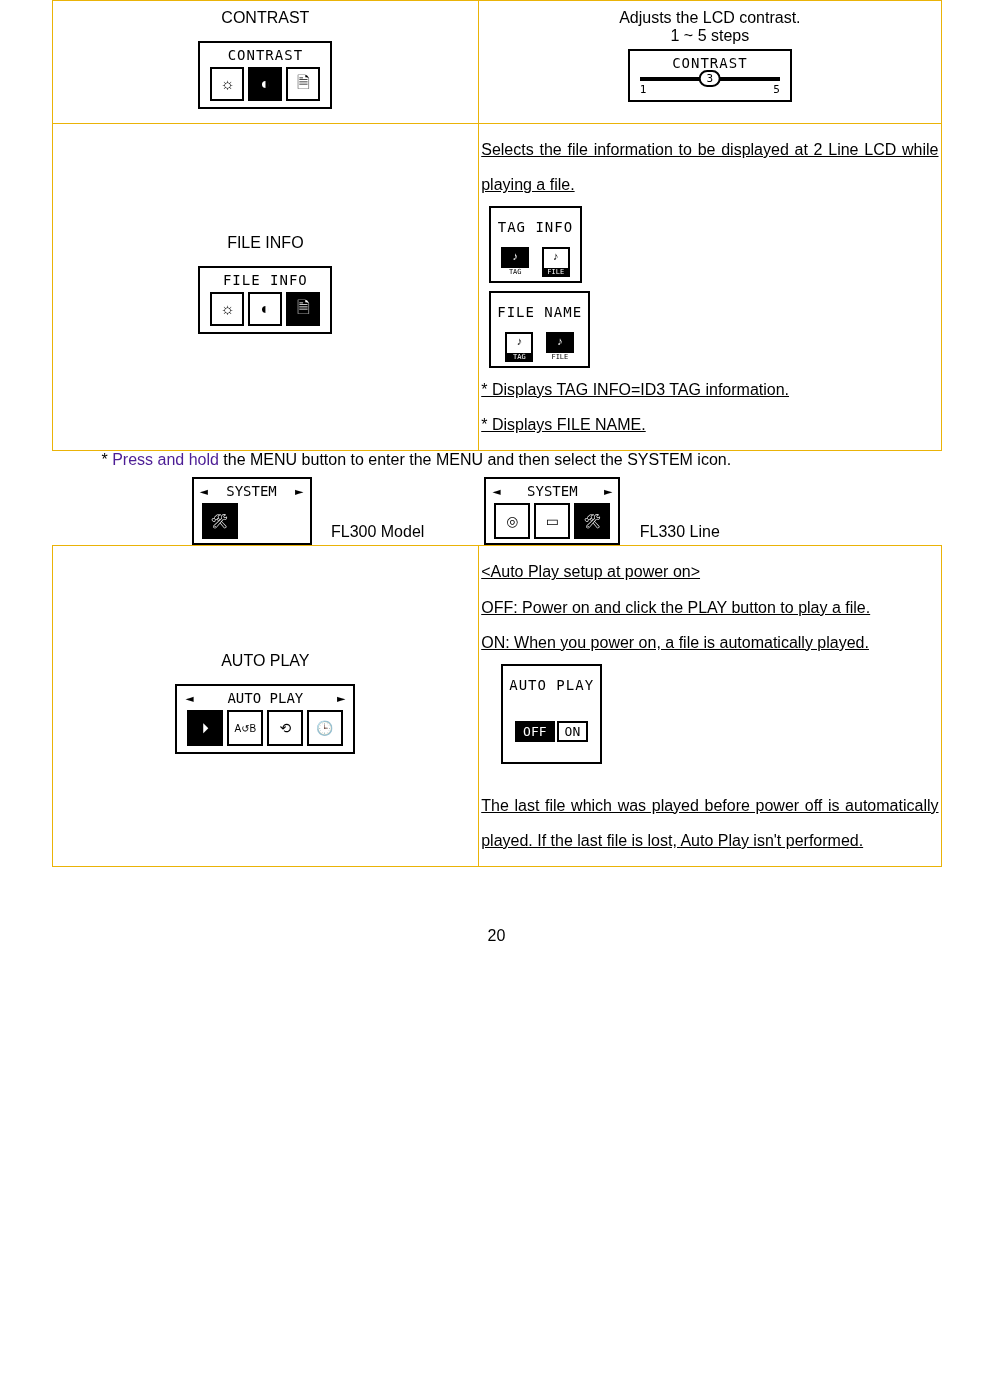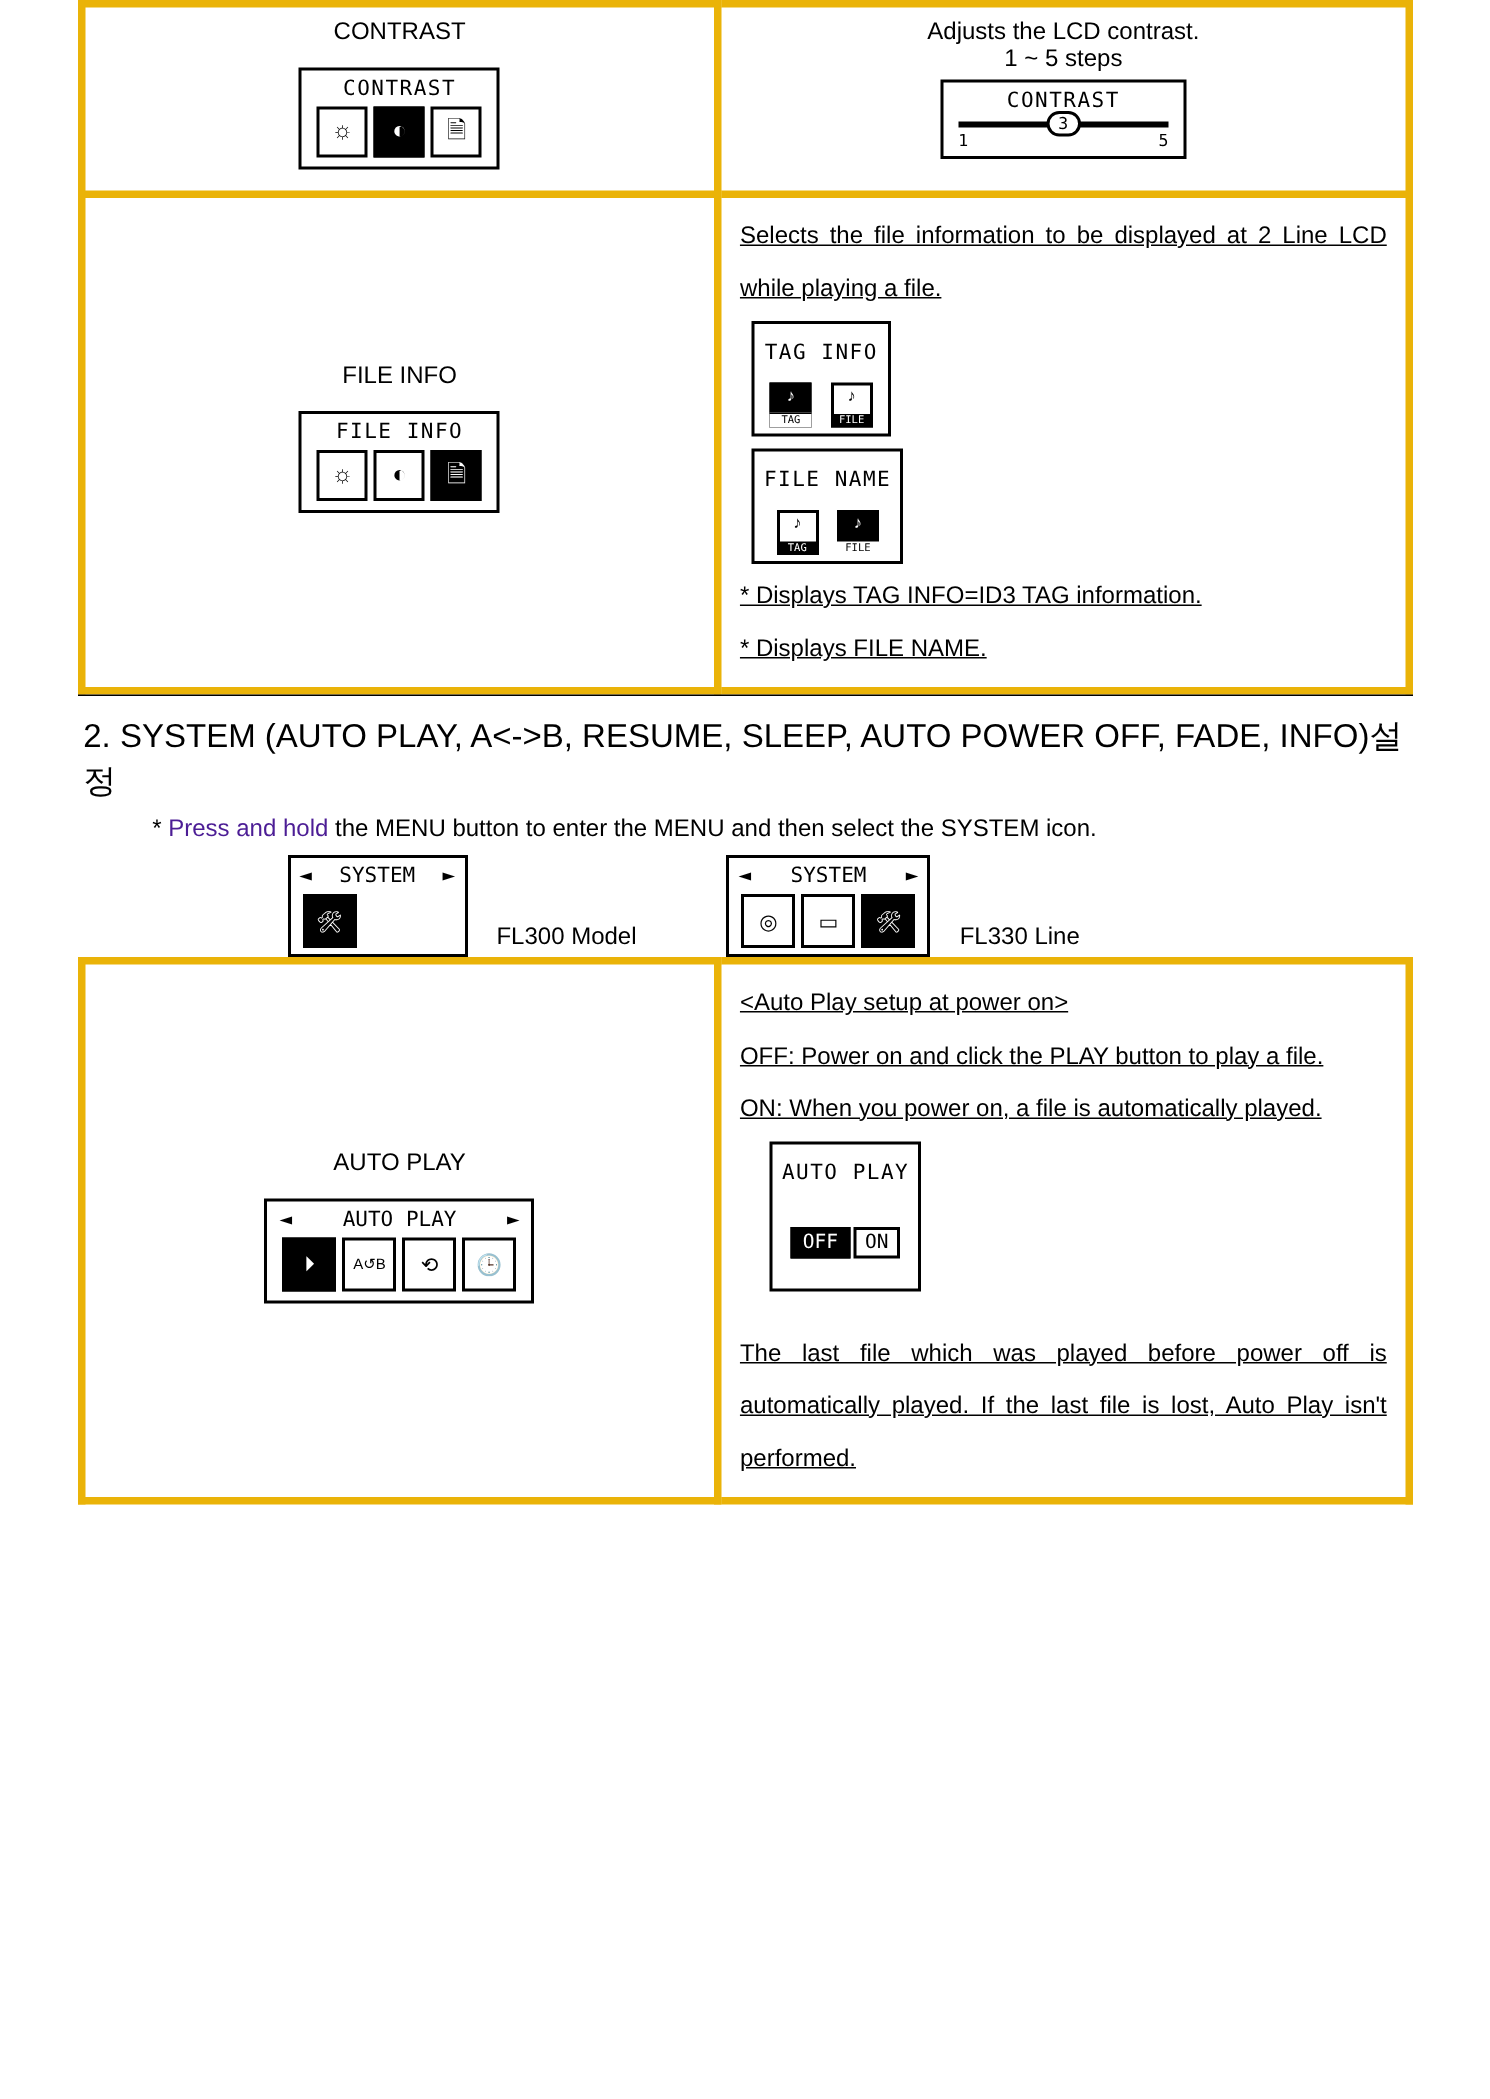--- a/index.html
+++ b/index.html
@@ -13,23 +13,23 @@
     .page {
       width: 890px;
       margin: 0 auto;
       padding: 0 0 30px 0;
     }
     table {
       border-collapse: collapse;
       width: 100%;
     }
     td {
-      border: 5px solid #eab308;
+      border: 1px solid #eab308;
       vertical-align: top;
-      padding: 8px 12px;
+      padding: 8px 2px;
     }
     .col-left {
       width: 48%;
       text-align: center;
       vertical-align: middle;
     }
     .col-right {
       width: 52%;
     }
     .col-right-inner {
@@ -298,21 +298,20 @@
             </div>
           </div>
           <div>* Displays TAG INFO=ID3 TAG information.</div>
           <div>* Displays FILE NAME.</div>
         </div>
       </td>
     </tr>
   </tbody>
     </table>
 
-  <div class="section-heading">2. SYSTEM (AUTO PLAY, A&lt;-&gt;B, RESUME, SLEEP, AUTO POWER OFF, FADE, INFO)설정</div>
 
   <div class="instruction">
     <span>* </span><span class="red">Press and hold</span><span> the MENU button to enter the MENU and then select the SYSTEM icon.</span>
   </div>
 
   <div class="model-row">
     <div>
       <div class="model-box">
         <div class="lcd-header-row">
             <span class="arrow">◄</span>
@@ -373,13 +372,14 @@
             </div>
           </div>
           <div style="height:20px;"></div>
           <div>The last file which was played before power off is automatically played. If the last file is lost, Auto Play isn't performed.</div>
         </div>
       </td>
     </tr>
   </tbody>
     </table>
 
+  <div class="page-num">20</div>
 </div>
 
 </body></html>

